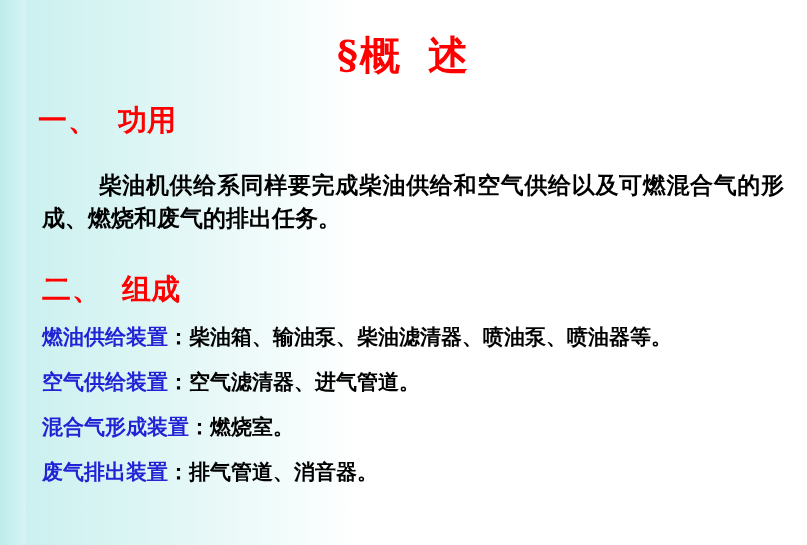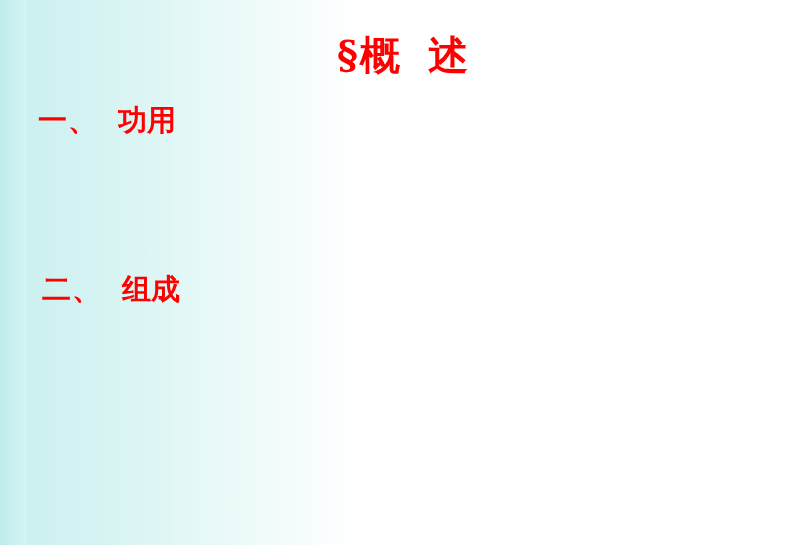--- a/index.html
+++ b/index.html
@@ -109,19 +109,36 @@
   <div class="left-band"></div>
 
   <div class="title">
     <span class="sect">§</span><span>概</span><span class="gap"></span><span>述</span>
   </div>
 
   <div class="heading" id="heading-1">
     <span class="num">一、</span><span class="hgap"></span><span>功用</span>
   </div>
 
+  <div class="para">
+    <span class="indent"></span><span>柴油机供给系同样要完成柴油供给和空气供给以及可燃混合气的形成、燃烧和废气的排出任务。</span>
+  </div>
 
   <div class="heading" id="heading-2">
     <span class="num">二、</span><span class="hgap"></span><span>组成</span>
   </div>
 
+  <div class="list">
+    <div class="list-item">
+      <span class="lbl">燃油供给装置</span><span class="val">：柴油箱、输油泵、柴油滤清器、喷油泵、喷油器等。</span>
+    </div>
+    <div class="list-item">
+      <span class="lbl">空气供给装置</span><span class="val">：空气滤清器、进气管道。</span>
+    </div>
+    <div class="list-item">
+      <span class="lbl">混合气形成装置</span><span class="val">：燃烧室。</span>
+    </div>
+    <div class="list-item">
+      <span class="lbl">废气排出装置</span><span class="val">：排气管道、消音器。</span>
+    </div>
+  </div>
 
 </div>
 
 </body></html>

